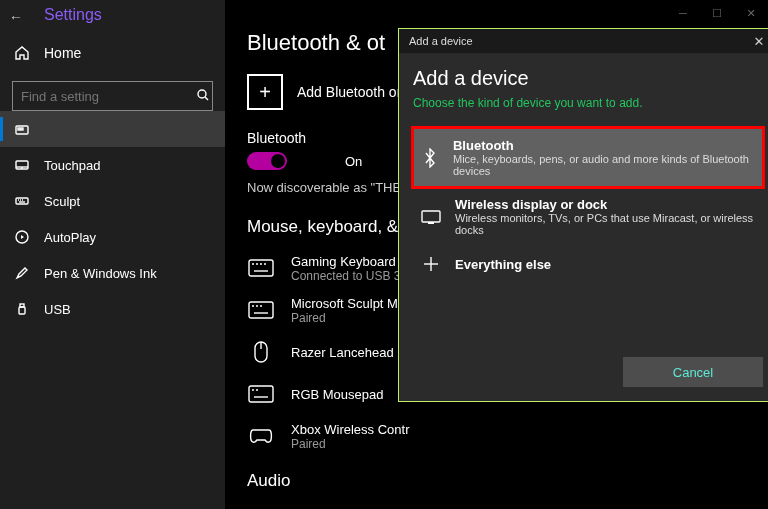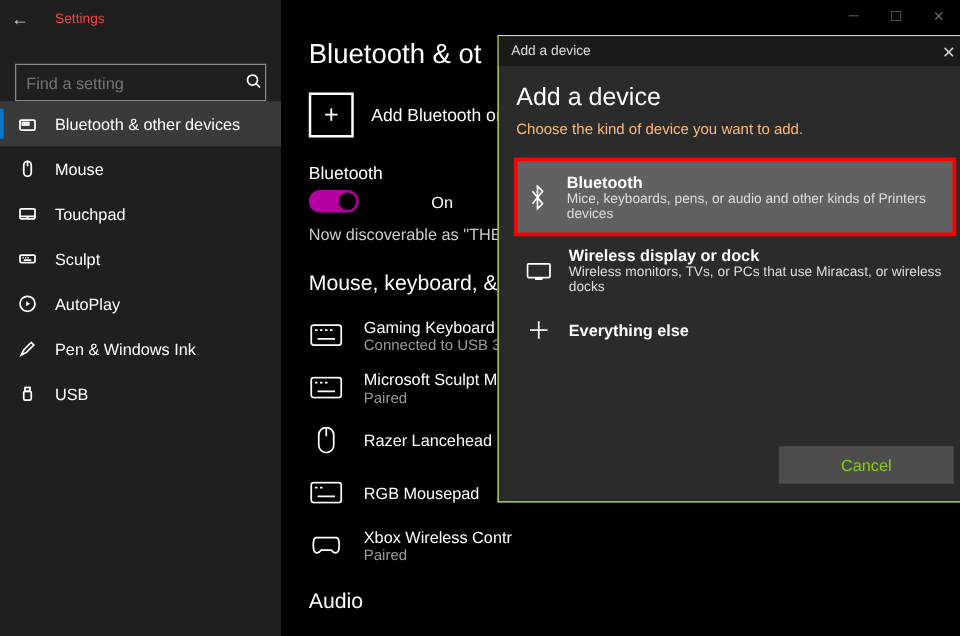--- a/index.html
+++ b/index.html
@@ -2,26 +2,26 @@
 <html><head>
 <meta charset="utf-8">
 <style>
   * { box-sizing: border-box; margin: 0; padding: 0; font-family: "Segoe UI", Arial, sans-serif; }
   body { width: 768px; height: 509px; background: #000; color: #fff; overflow: hidden; position: relative; }
 
   
   .sidebar { position: absolute; left: 0; top: 0; width: 225px; height: 100%; background: #1f1f1f; }
   .titlebar { height: 30px; display: flex; align-items: center; }
   .back-btn { width: 32px; height: 30px; display:flex; align-items:center; justify-content:center; color:#ccc; font-size:14px;}
-  .app-title { font-size: 11px; color: #ef4444; margin-left: 12px; }
+  .app-title { font-size: 16px; color: #8b5cf6; margin-left: 12px; }
 
   .home-row { display:flex; align-items:center; height:38px; padding-left:14px; margin-top:4px; gap:14px; font-size:14px;}
   .home-row .ico { width:16px; display:flex; justify-content:center; }
 
-  .search { margin: 21px 12px 0 12px; height: 30px; border:1px solid #888; display:flex; align-items:center; padding:0 8px; }
+  .search { margin: 9px 12px 0 12px; height: 30px; border:1px solid #888; display:flex; align-items:center; padding:0 8px; }
   .search input { flex:1; background:transparent; border:none; color:#999; font-size:13px; outline:none;}
   .search .mag { color:#ccc; font-size:12px; }
 
   .cat-title { font-size:14px; font-weight:600; padding: 16px 14px 8px 14px; }
 
   .nav { display:flex; flex-direction:column; }
   .nav-item { display:flex; align-items:center; height:36px; padding-left:14px; gap:14px; font-size:13px; color:#fff; }
   .nav-item .ico { width:16px; display:flex; justify-content:center; color:#fff; font-size:14px;}
   .nav-item.sel { background:#3a3a3a; position:relative;}
   .nav-item.sel::before{ content:""; position:absolute; left:0; top:6px; bottom:6px; width:3px; background:#0078d4;}
@@ -52,44 +52,52 @@
   .dev .dtext { display:flex; flex-direction:column;}
   .dev .dname { font-size:13px;}
   .dev .dsub { font-size:12px; color:#9a9a9a;}
 
   
   .dialog { position:absolute; left:398px; top:28px; width:380px; height:374px; background:#2b2b2b; border:1px solid #bef264; }
   .dlg-head { height:24px; display:flex; align-items:center; padding:0 6px 0 10px; font-size:11px; color:#ddd; background:#1a1a1a;}
   .dlg-head .close { margin-left:auto; width:24px; text-align:center; font-size:13px; color:#ccc;}
   .dlg-body { padding: 14px 14px; }
   .dlg-title { font-size:20px; font-weight:400; margin-bottom:6px;}
-  .dlg-sub { font-size:12px; color:#fdba74; margin-bottom:18px;}
+  .dlg-sub { font-size:12px; color:#22c55e; margin-bottom:18px;}
 
   .opt { display:flex; gap:14px; padding:10px 8px; align-items:center;}
   .opt .oico { width:20px; display:flex; justify-content:center; align-items:center; color:#fff;}
   .opt .otxt { display:flex; flex-direction:column;}
   .opt .otitle { font-size:13px; font-weight:600;}
   .opt .odesc { font-size:11px; color:#ddd;}
   .opt.sel { background:#616161; outline:3px solid #ff0000; outline-offset:-1px;}
 
   .dlg-footer { position:absolute; bottom:14px; right:14px;}
-  .cancel { width:140px; height:30px; background:#4d4d4d; color:#84cc16; border:none; font-size:13px;}
+  .cancel { width:140px; height:30px; background:#4d4d4d; color:#5eead4; border:none; font-size:13px;}
 
   
   svg { fill:none; stroke:#fff; stroke-width:1.4; }
 </style>
 </head>
 <body>
 
 <div class="sidebar">
   <div class="titlebar">
     <div class="back-btn">←</div>
     <div class="app-title">Settings</div>
   </div>
 
+  <div class="home-row">
+    <span class="ico">
+      <svg width="16" height="16" viewBox="0 0 16 16">
+          <path d="M2 7 L8 2 L14 7 V14 H10 V10 H6 V14 H2 Z"></path>
+        </svg>
+    </span>
+    <span>Home</span>
+  </div>
 
   <div class="search">
     <input placeholder="Find a setting" style="">
     <span class="mag">
       <svg width="12" height="12" viewBox="0 0 12 12">
           <circle cx="5" cy="5" r="4"></circle>
           <line x1="8" y1="8" x2="11" y2="11"></line>
         </svg>
     </span>
   </div>
@@ -97,30 +105,20 @@
 
   <div class="nav">
     <div class="nav-item sel">
       <span class="ico">
           <svg width="14" height="14" viewBox="0 0 14 14">
             <rect x="1" y="4" width="12" height="8" rx="1"></rect>
             <rect x="3" y="6" width="2" height="2"></rect>
             <rect x="6" y="6" width="2" height="2"></rect>
           </svg>
         </span>
-      <span>Bluetooth &amp; other devices</span>
-    </div>
-    <div class="nav-item">
-      <span class="ico">
-          <svg width="14" height="14" viewBox="0 0 14 14">
-            <rect x="4" y="1" width="6" height="12" rx="3"></rect>
-            <line x1="7" y1="1" x2="7" y2="5"></line>
-          </svg>
-        </span>
-      <span>Mouse</span>
     </div>
     <div class="nav-item">
       <span class="ico">
           <svg width="14" height="14" viewBox="0 0 14 14">
             <rect x="1" y="3" width="12" height="8" rx="1"></rect>
             <line x1="1" y1="9" x2="13" y2="9"></line>
             <line x1="7" y1="9" x2="7" y2="11"></line>
           </svg>
         </span>
       <span>Touchpad</span>
@@ -272,21 +270,21 @@
     <div class="dlg-sub">Choose the kind of device you want to add.</div>
 
     <div class="opt sel">
       <span class="oico">
           <svg width="14" height="20" viewBox="0 0 14 20">
             <path d="M3 5 L11 15 L7 19 V1 L11 5 L3 15"></path>
           </svg>
         </span>
       <span class="otxt">
         <span class="otitle">Bluetooth</span>
-        <span class="odesc">Mice, keyboards, pens, or audio and other kinds of Printers devices</span>
+        <span class="odesc">Mice, keyboards, pens, or audio and more kinds of Bluetooth devices</span>
       </span>
     </div>
 
     <div class="opt">
       <span class="oico">
           <svg width="20" height="14" viewBox="0 0 20 14">
             <rect x="1" y="1" width="18" height="11" rx="1"></rect>
             <line x1="7" y1="13" x2="13" y2="13" stroke-width="2"></line>
           </svg>
         </span>

